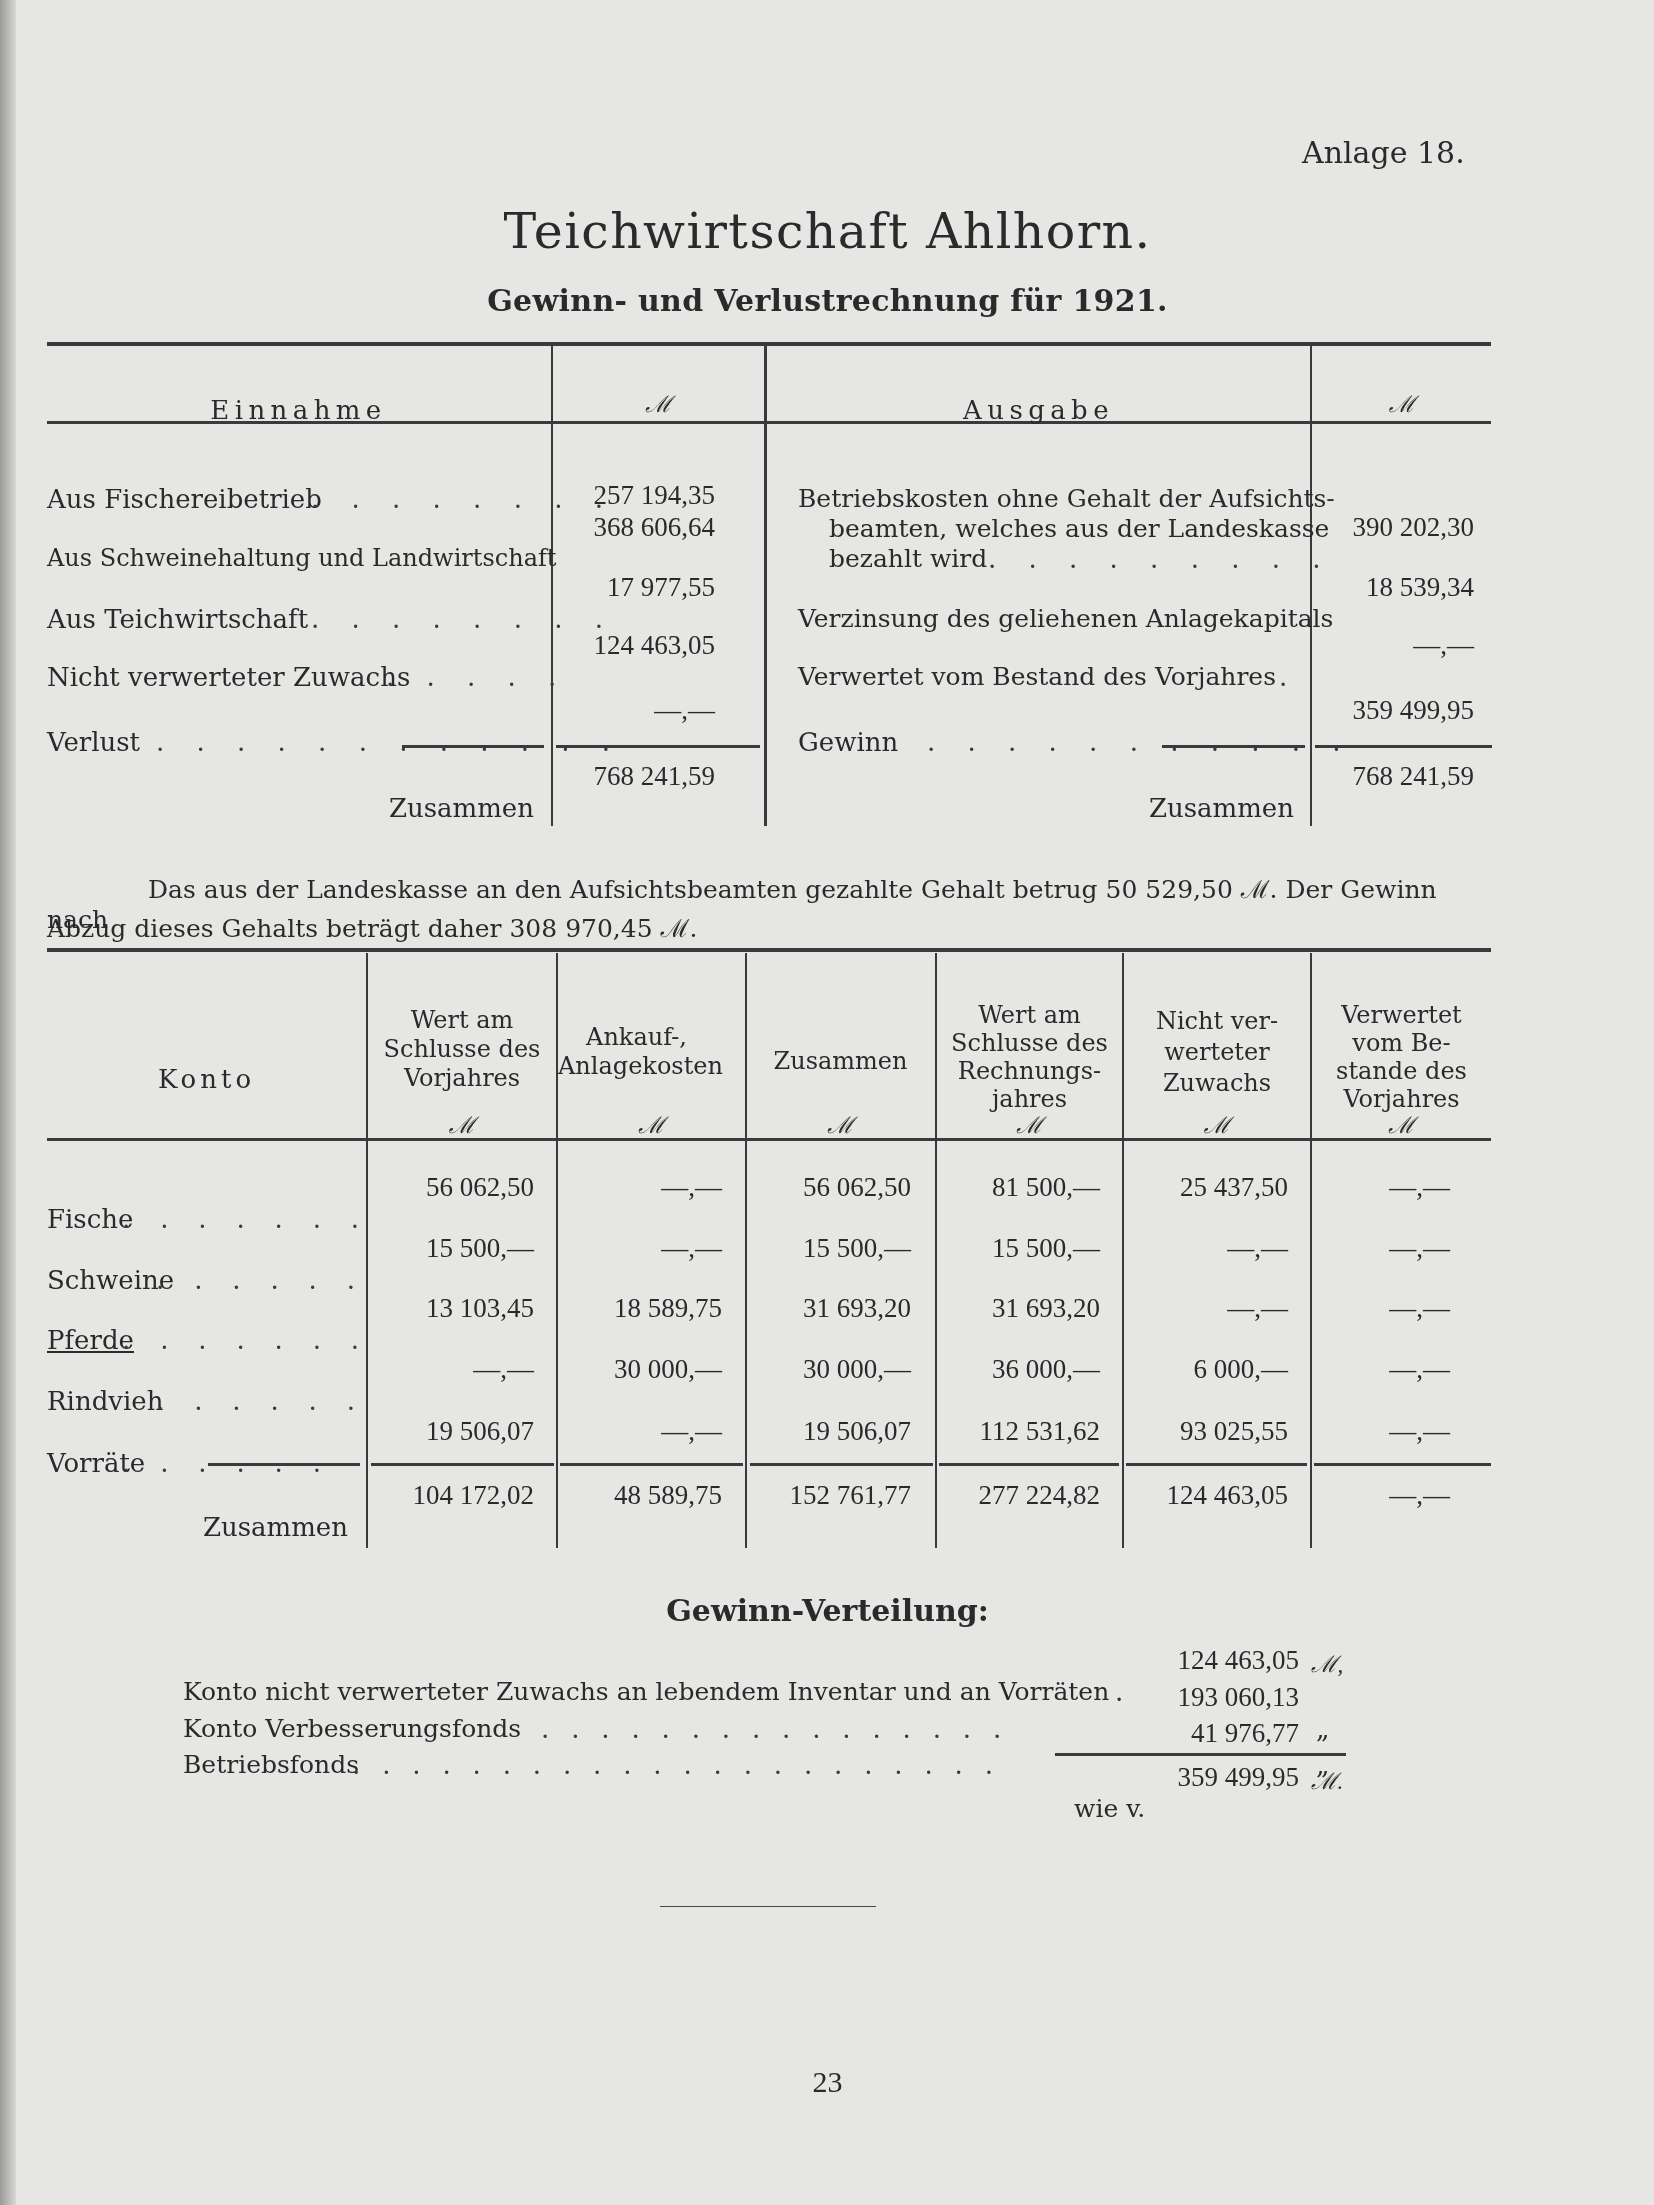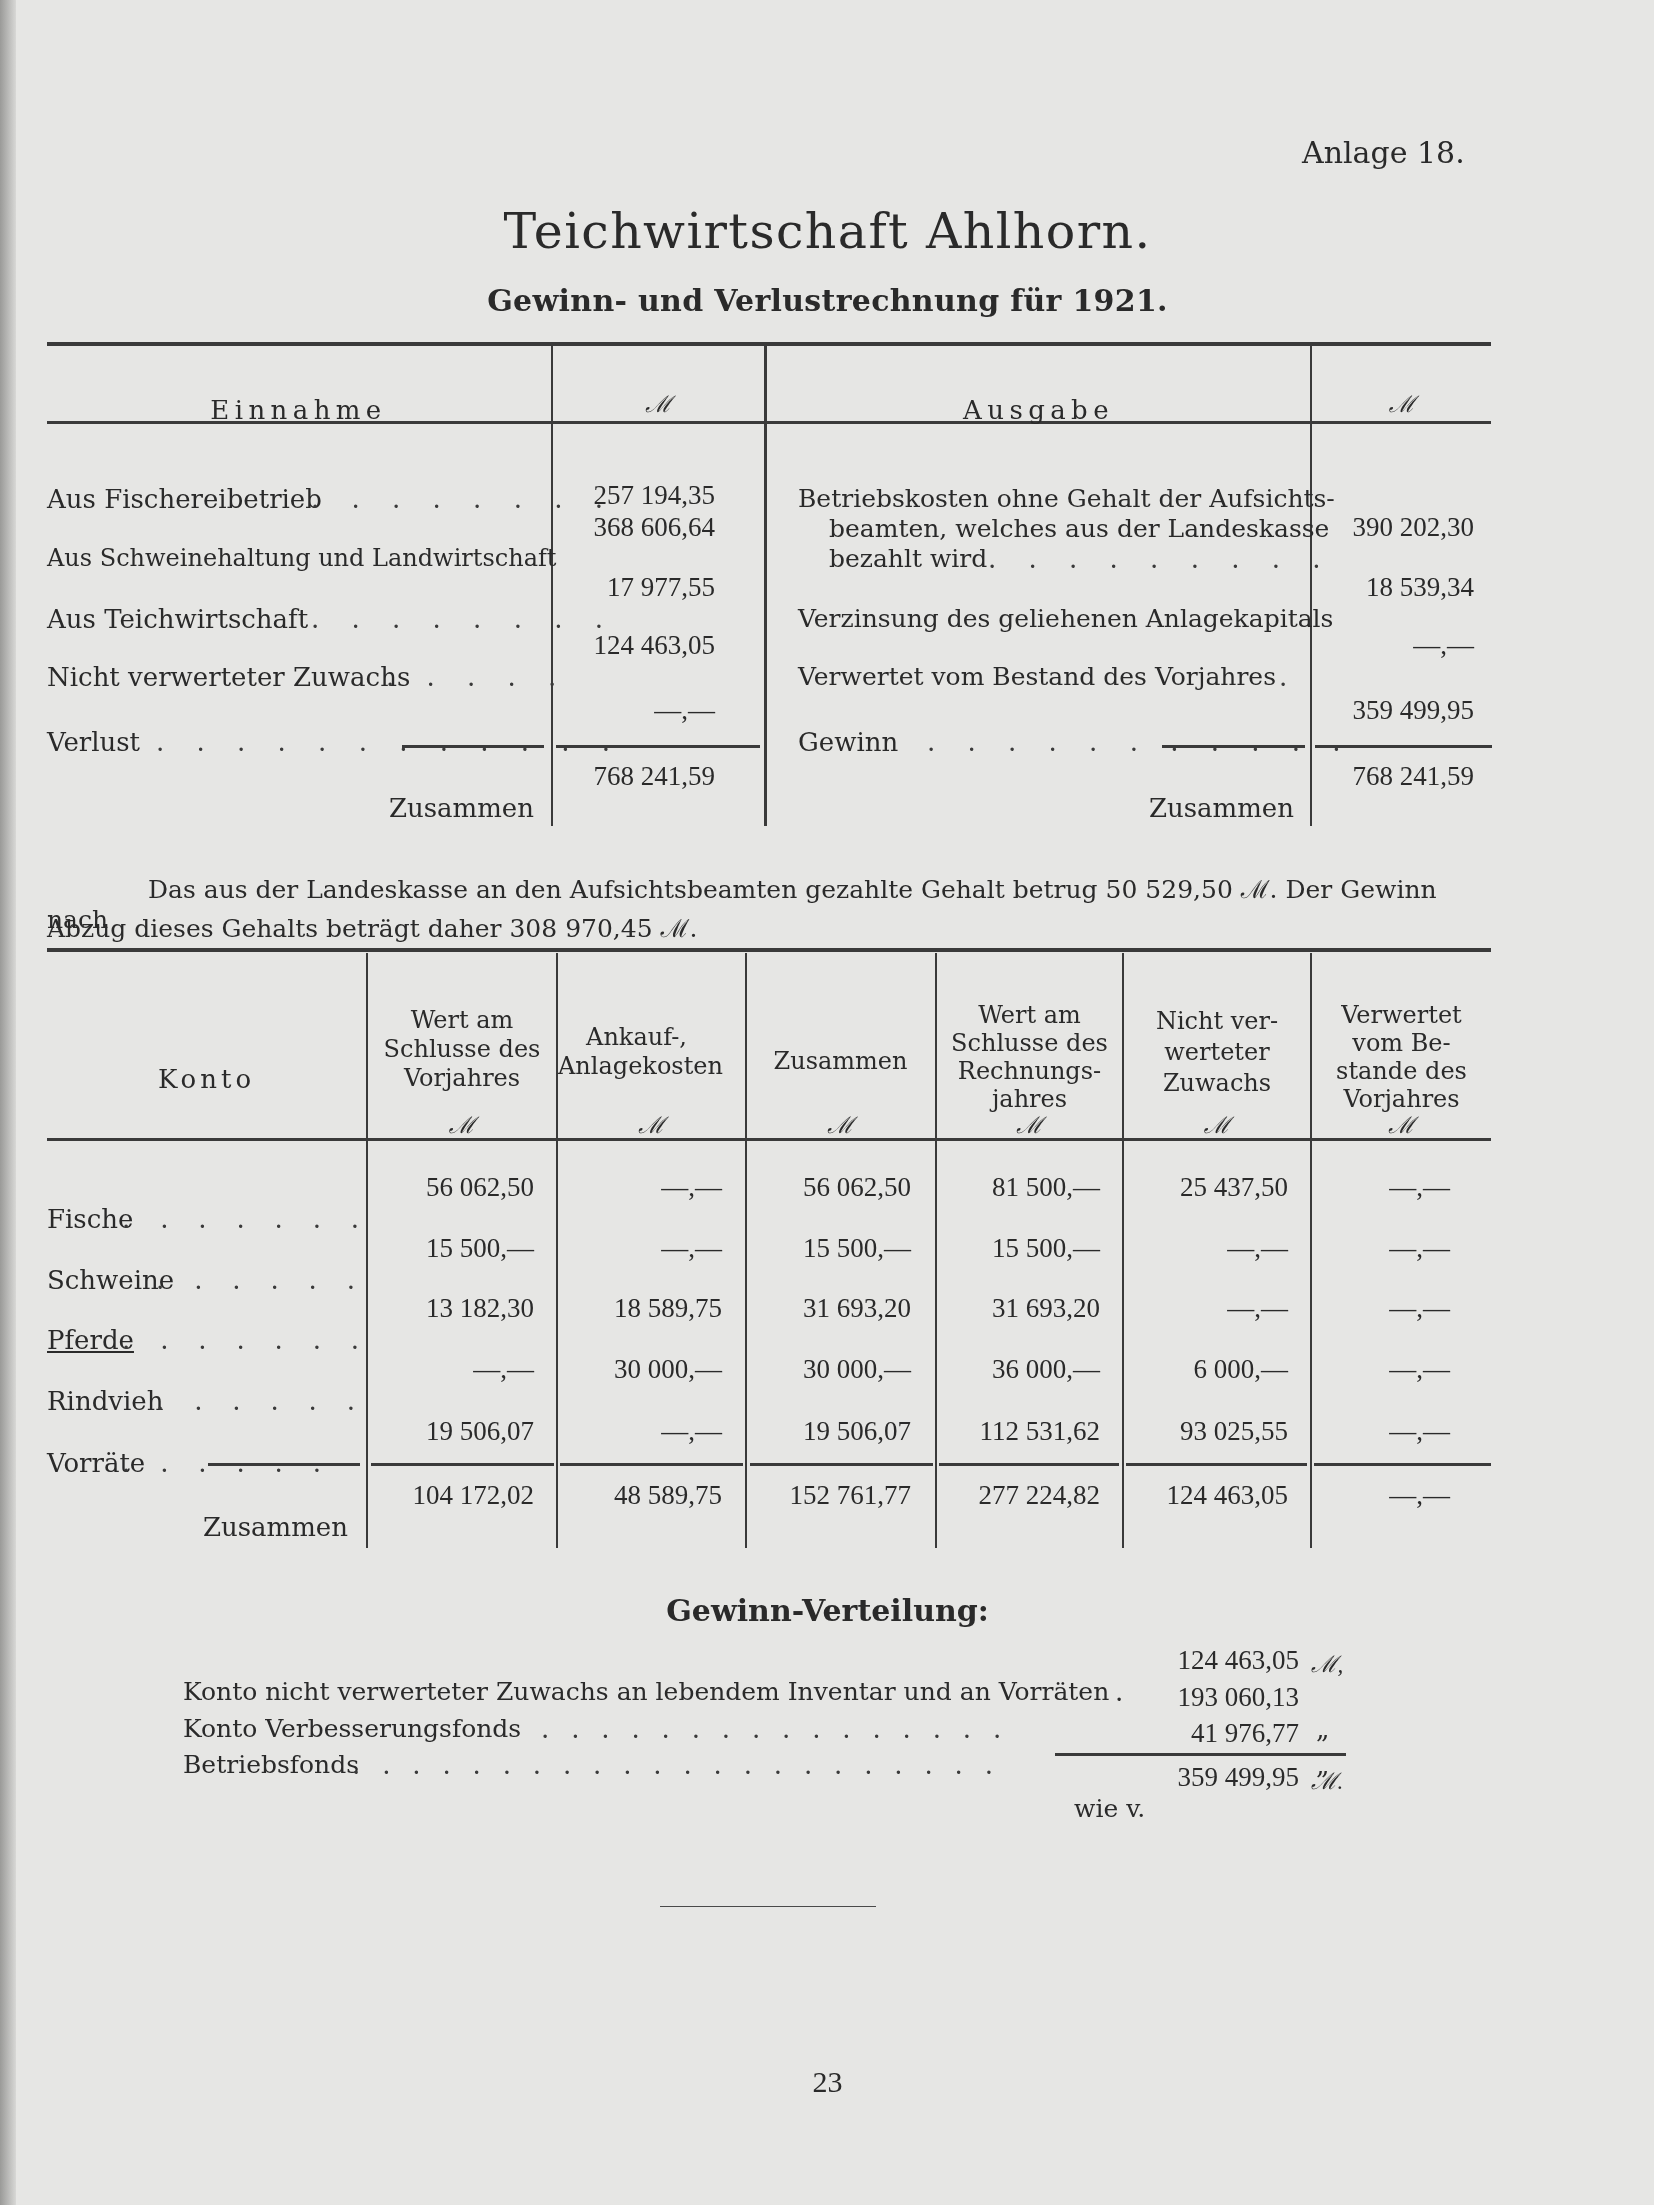--- a/index.html
+++ b/index.html
@@ -172,21 +172,21 @@
         <span class="abs num right" style="left: 368px; width: 166px; top: 1233px;">15 500,—</span>
         <span class="abs num right" style="left: 558px; width: 164px; top: 1233px;">—,—</span>
         <span class="abs num right" style="left: 747px; width: 164px; top: 1233px;">15 500,—</span>
         <span class="abs num right" style="left: 937px; width: 163px; top: 1233px;">15 500,—</span>
         <span class="abs num right" style="left: 1124px; width: 164px; top: 1233px;">—,—</span>
         <span class="abs num right" style="left: 1312px; width: 138px; top: 1233px;">—,—</span>
       </div>
       <div>
         <span class="abs txt" style="left: 47px; top: 1293px; text-decoration: underline;">Pferde</span>
         <span class="abs txt dots" style="left: 122px; top: 1293px; letter-spacing: 10.8px;">. . . . . . .</span>
-        <span class="abs num right" style="left: 368px; width: 166px; top: 1293px;">13 182,30</span>
+        <span class="abs num right" style="left: 368px; width: 166px; top: 1293px;">13 103,45</span>
         <span class="abs num right" style="left: 558px; width: 164px; top: 1293px;">18 589,75</span>
         <span class="abs num right" style="left: 747px; width: 164px; top: 1293px;">31 693,20</span>
         <span class="abs num right" style="left: 937px; width: 163px; top: 1293px;">31 693,20</span>
         <span class="abs num right" style="left: 1124px; width: 164px; top: 1293px;">—,—</span>
         <span class="abs num right" style="left: 1312px; width: 138px; top: 1293px;">—,—</span>
       </div>
       <div>
         <span class="abs txt" style="left: 47px; top: 1354px;">Rindvieh</span>
         <span class="abs txt dots" style="left: 156px; top: 1354px; letter-spacing: 10.8px;">. . . . . .</span>
         <span class="abs num right" style="left: 368px; width: 166px; top: 1354px;">—,—</span>

